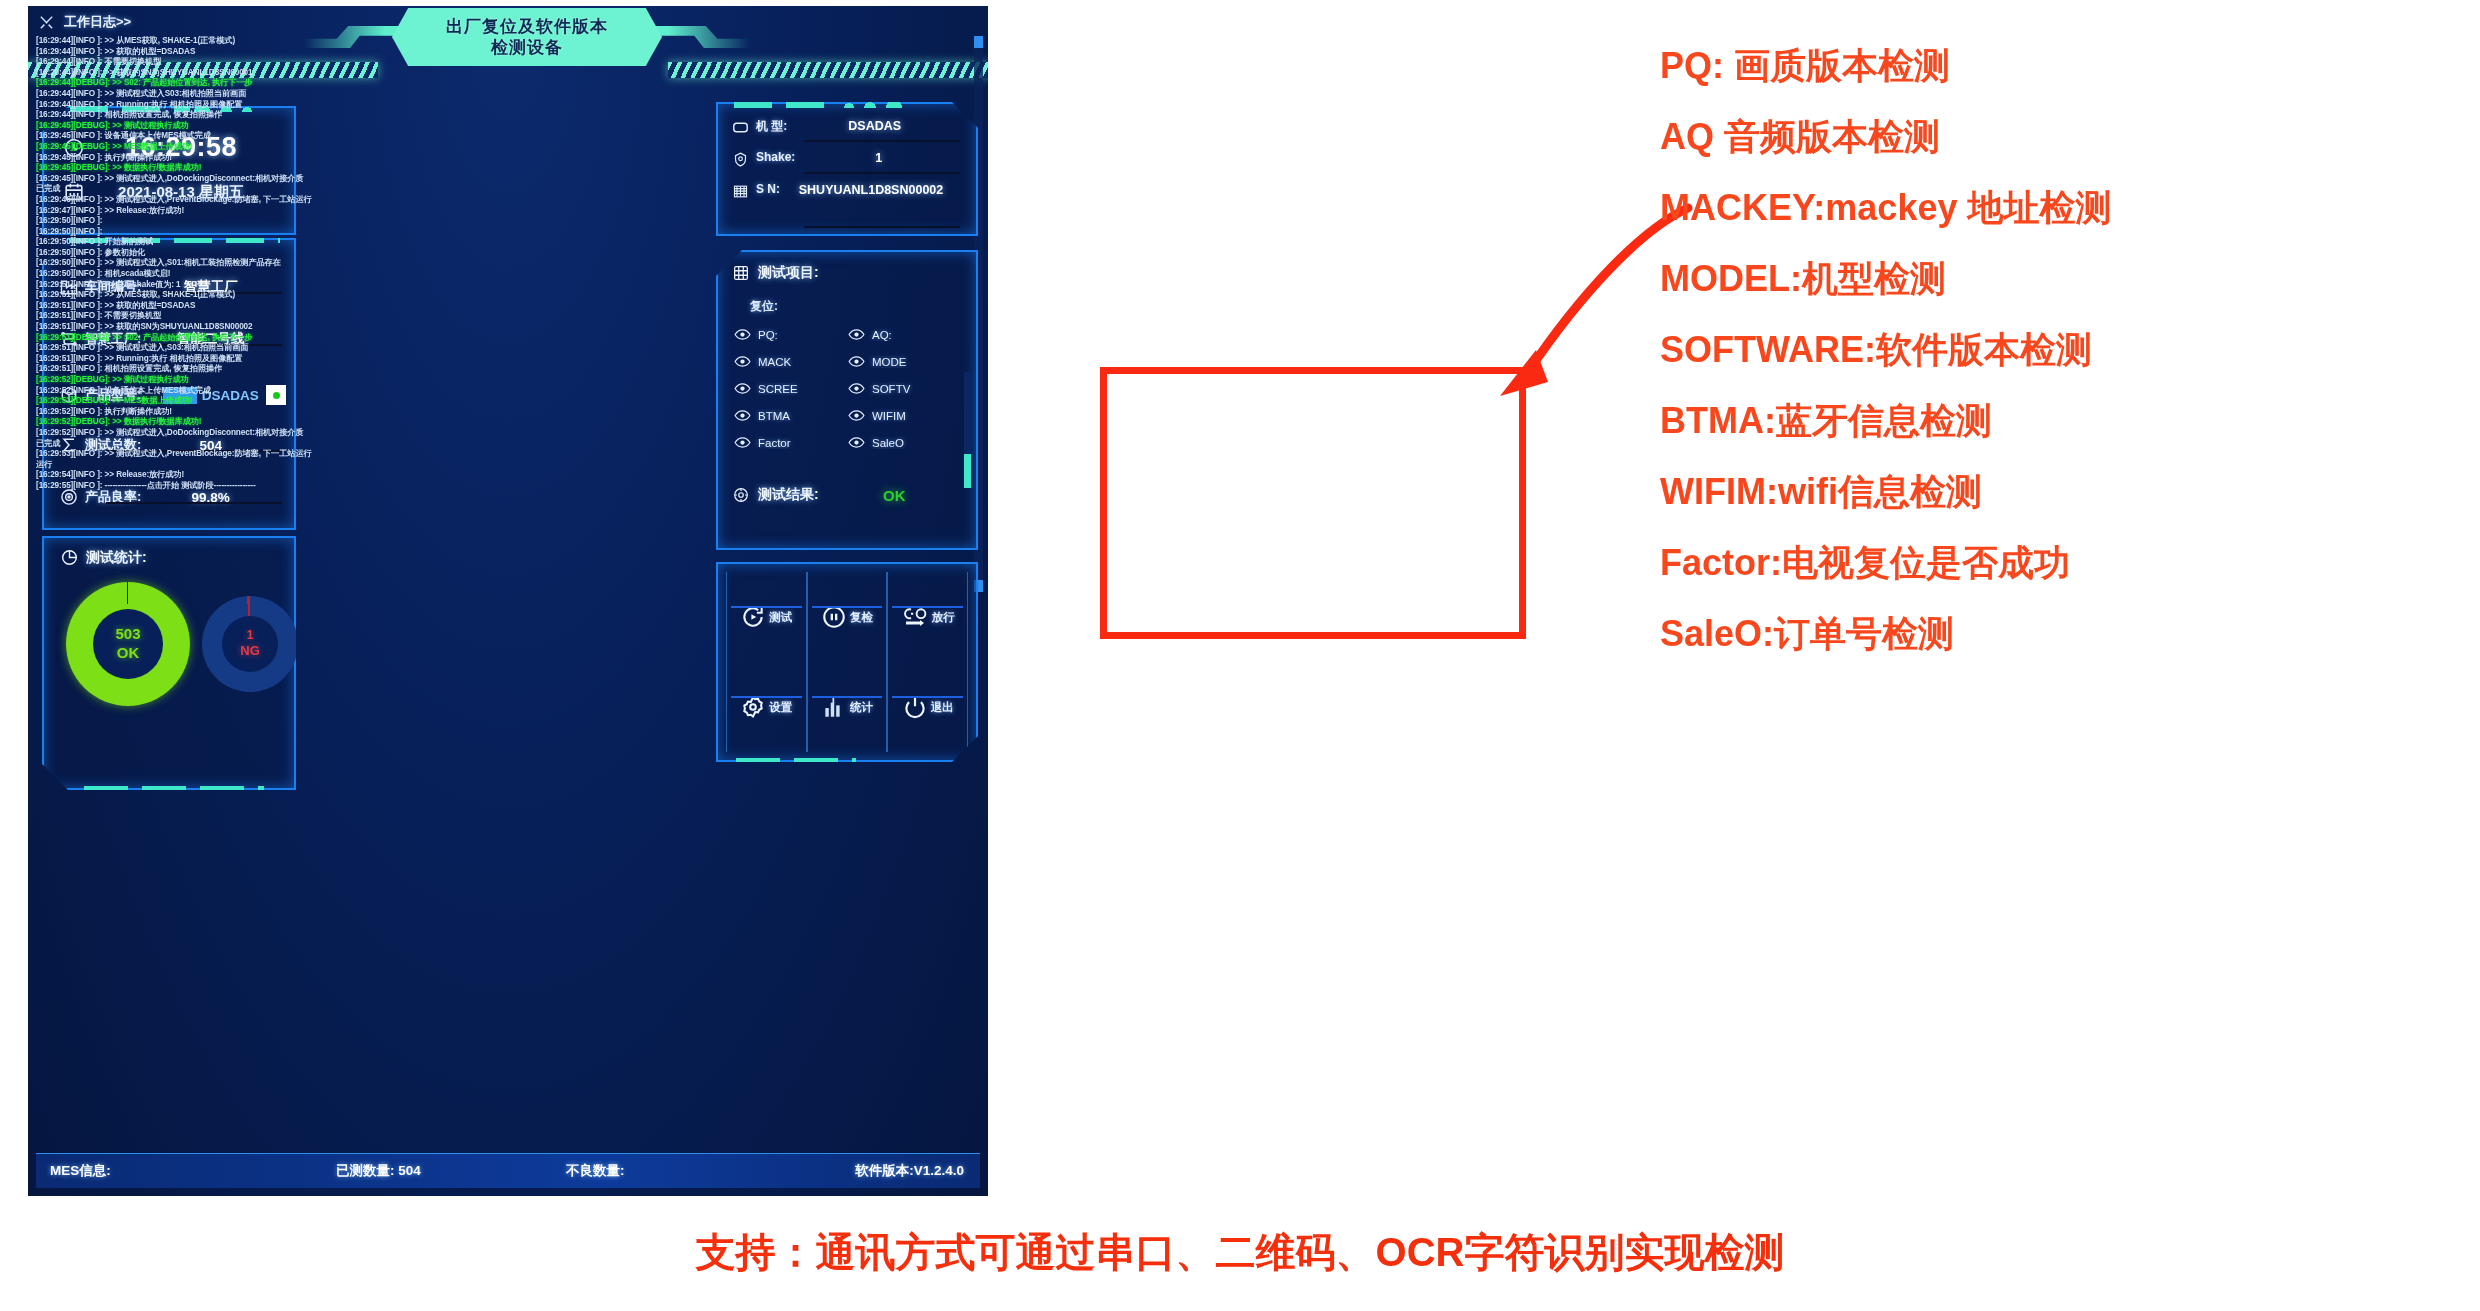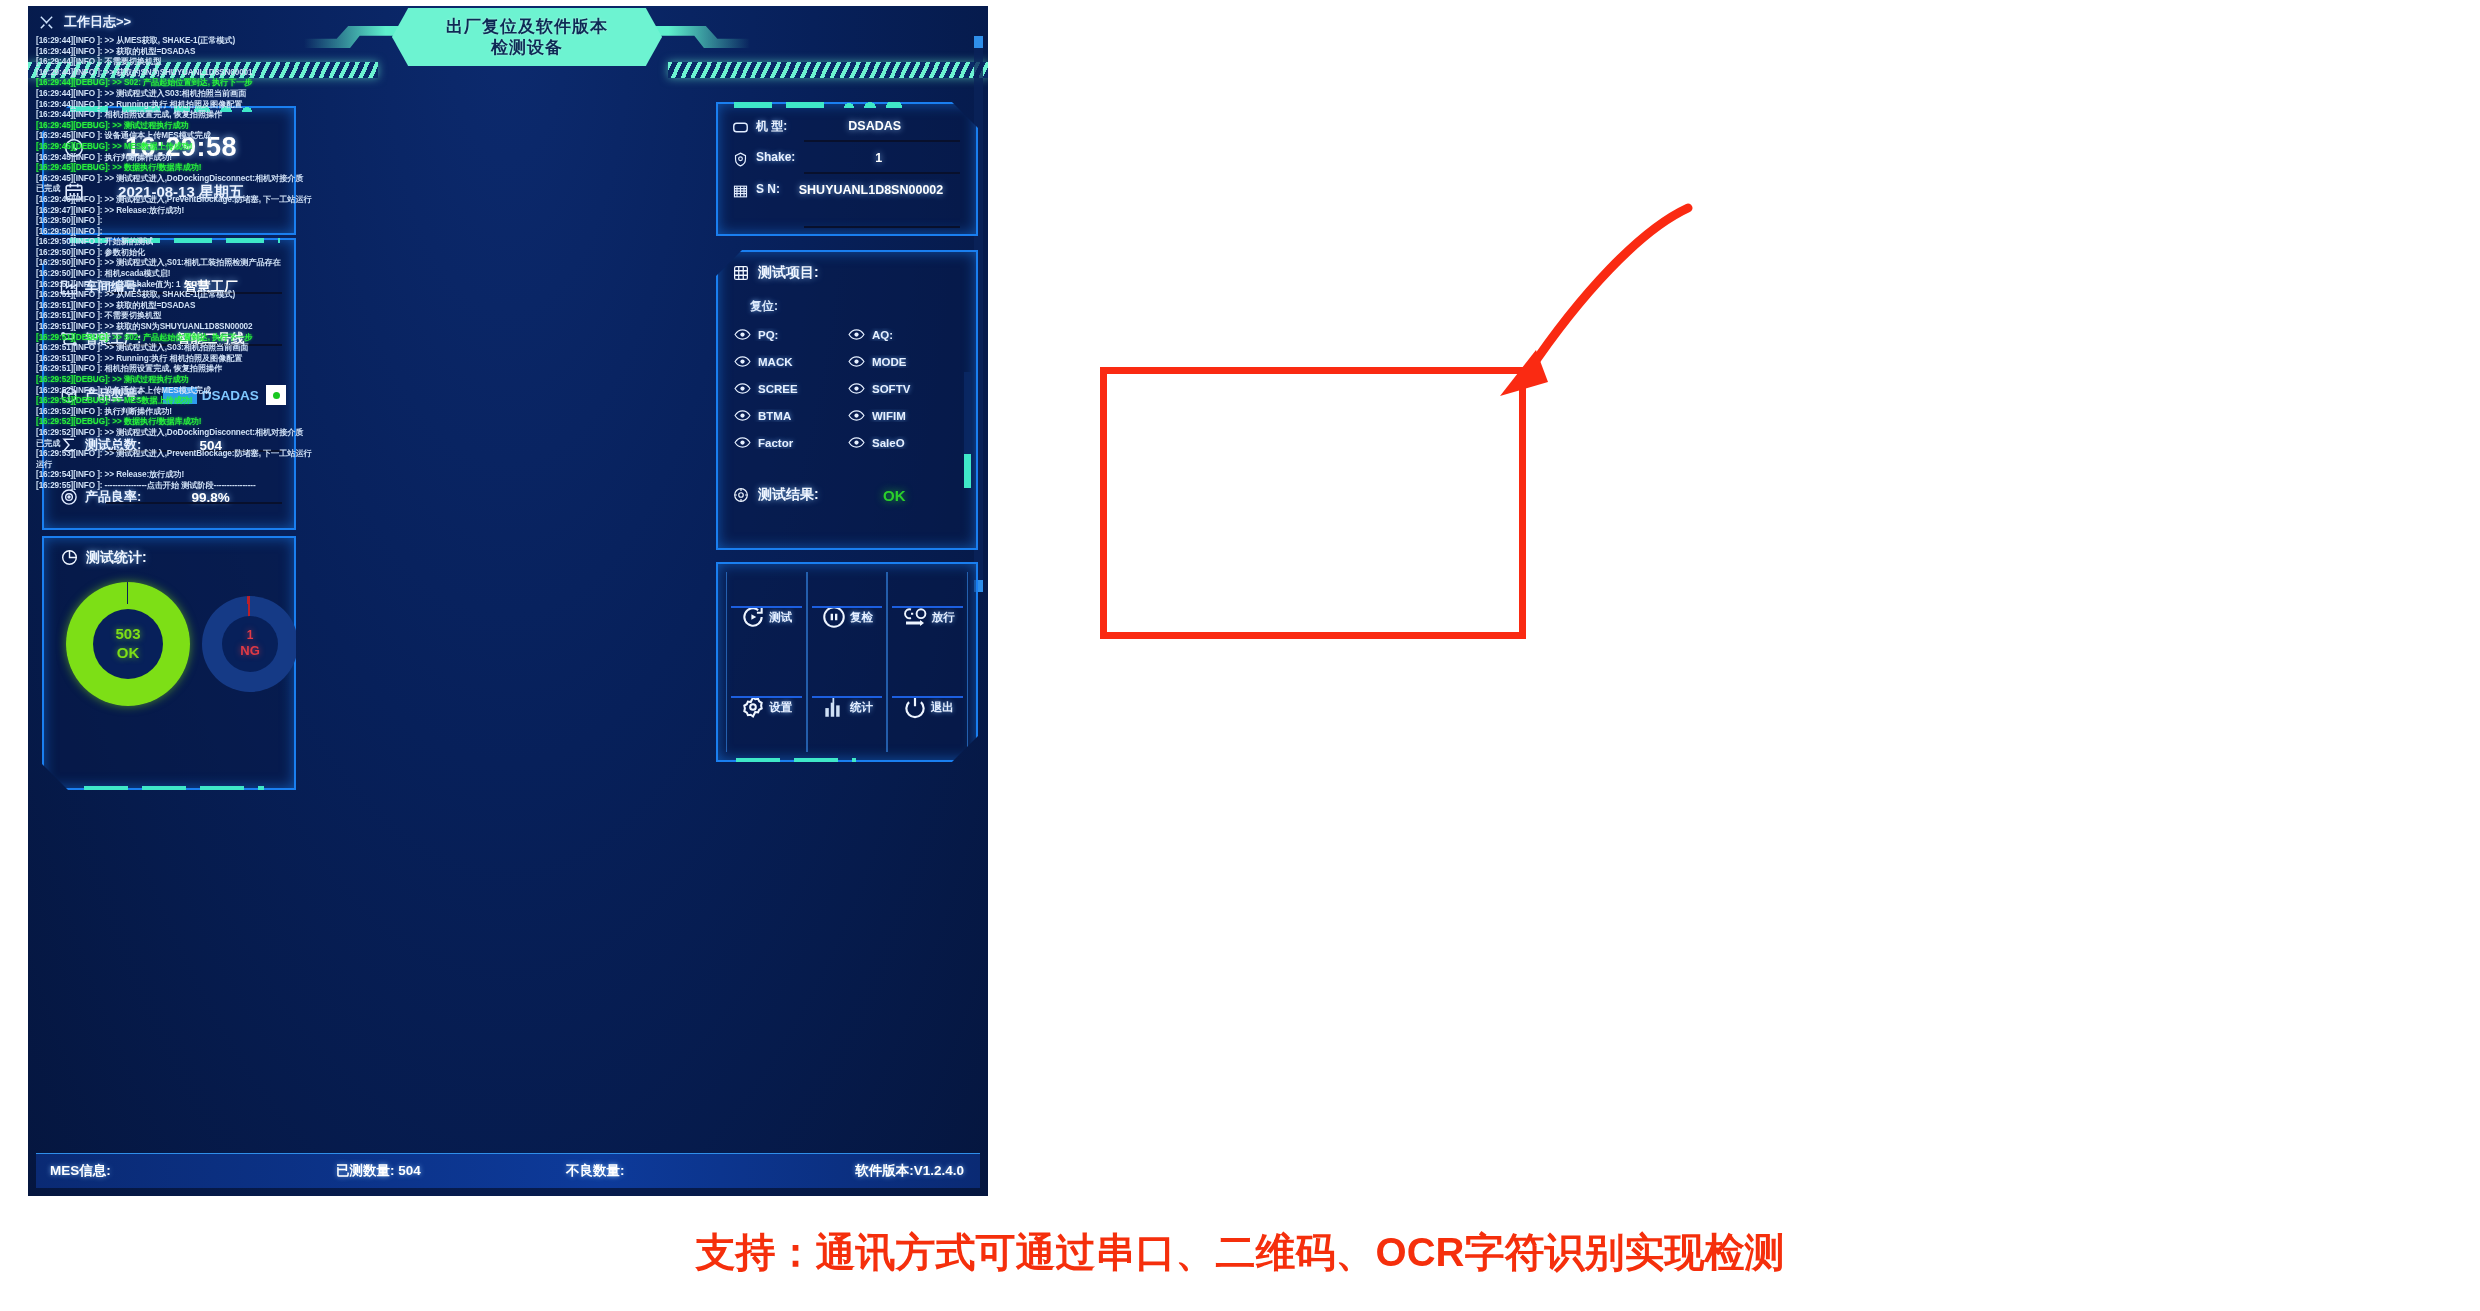--- a/index.html
+++ b/index.html
@@ -123,21 +123,21 @@
 
   
   .item-panel{left:688px;top:244px;width:258px;height:296px;}
   .it-hd{position:absolute;left:14px;top:12px;display:flex;align-items:center;gap:8px;}
   .it-hd span{font-size:14px;font-weight:bold;color:#f0f6ff;text-shadow:0 0 6px rgba(140,200,255,.85);}
   .it-sub{position:absolute;left:32px;top:46px;font-size:12px;font-weight:bold;color:#dce9fb;
      text-shadow:0 0 5px rgba(130,190,255,.8);}
   .it-grid{position:absolute;left:16px;top:76px;width:228px;display:grid;
      grid-template-columns:1fr 1fr;row-gap:14px;}
   .it-cell{display:flex;align-items:center;gap:7px;overflow:hidden;}
-  .it-cell span{font-size:11.5px;font-weight:bold;color:#e6f0ff;white-space:nowrap;
+  .it-cell span{font-size:11.5px;font-weight:normal;color:#e6f0ff;white-space:nowrap;
      text-shadow:0 0 5px rgba(130,190,255,.75);}
   .it-res{position:absolute;left:14px;top:234px;width:230px;display:flex;align-items:center;gap:8px;}
   .it-res .lbl{font-size:14px;font-weight:bold;color:#f0f6ff;text-shadow:0 0 6px rgba(140,200,255,.85);}
   .it-res .val{flex:1;text-align:center;font-size:15px;font-weight:bold;color:#2bd02b;
      text-shadow:0 0 8px rgba(43,208,43,.8);}
   .it-sb{position:absolute;right:5px;top:120px;width:7px;height:116px;background:rgba(10,40,100,.9);}
   .it-sb i{position:absolute;left:0;bottom:0;width:7px;height:34px;background:#3fe8c8;display:block;}
 
   
   .btn-panel{left:688px;top:556px;width:258px;height:196px;}
@@ -619,15 +619,26 @@
       <span class="st4">软件版本:V1.2.4.0</span>
     </div>
   </div>
 
   <div class="callout"></div>
   <svg class="arrow-svg" width="230" height="200" viewBox="0 0 230 200">
     <path d="M218 8 C170 30 110 95 58 172" stroke="#fa2a12" stroke-width="9" fill="none" stroke-linecap="round"></path>
     <path d="M30 196 L66 150 L78 182 Z" fill="#fa2a12"></path>
   </svg>
 
+  <div class="notes">
+      <div class="note">PQ: 画质版本检测</div>
+      <div class="note">AQ 音频版本检测</div>
+      <div class="note">MACKEY:mackey 地址检测</div>
+      <div class="note">MODEL:机型检测</div>
+      <div class="note">SOFTWARE:软件版本检测</div>
+      <div class="note">BTMA:蓝牙信息检测</div>
+      <div class="note">WIFIM:wifi信息检测</div>
+      <div class="note">Factor:电视复位是否成功</div>
+      <div class="note">SaleO:订单号检测</div>
+    </div>
   <div class="footer">支持：通讯方式可通过串口、二维码、OCR字符识别实现检测</div>
 
 </div>
 
 </body></html>

